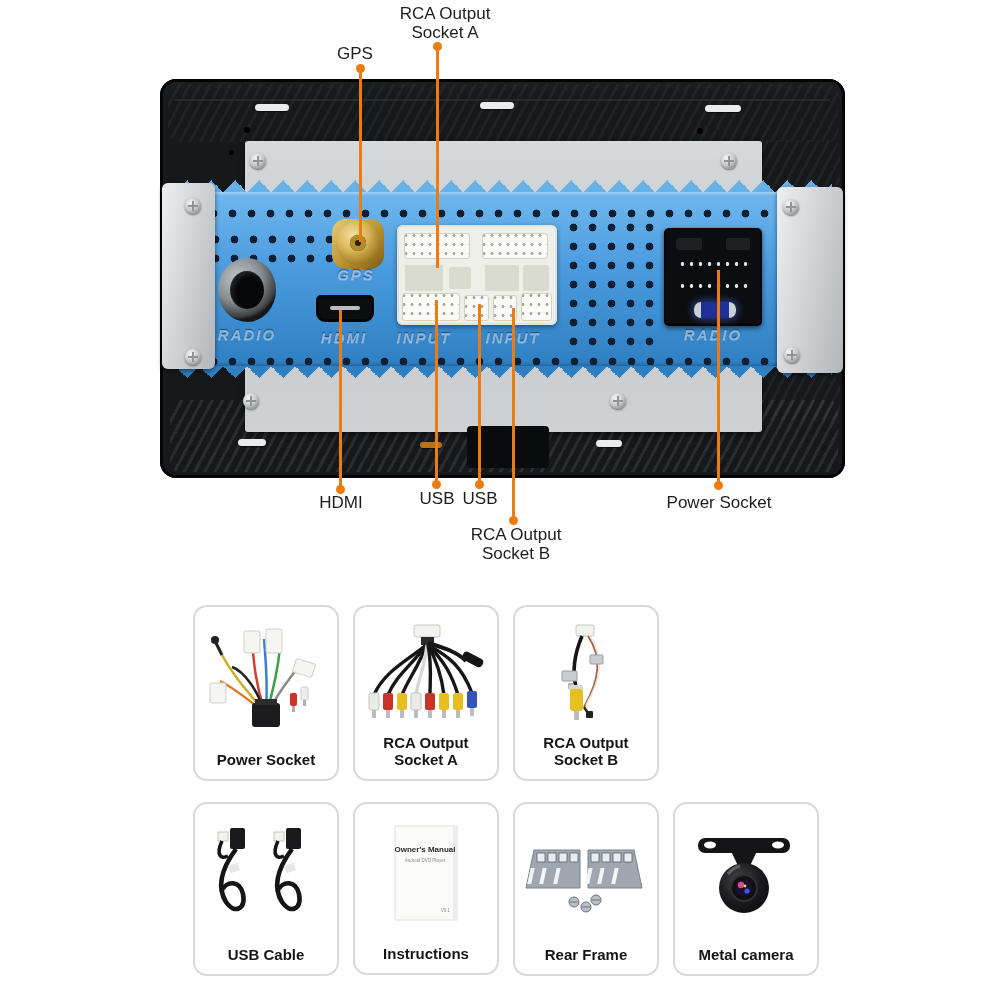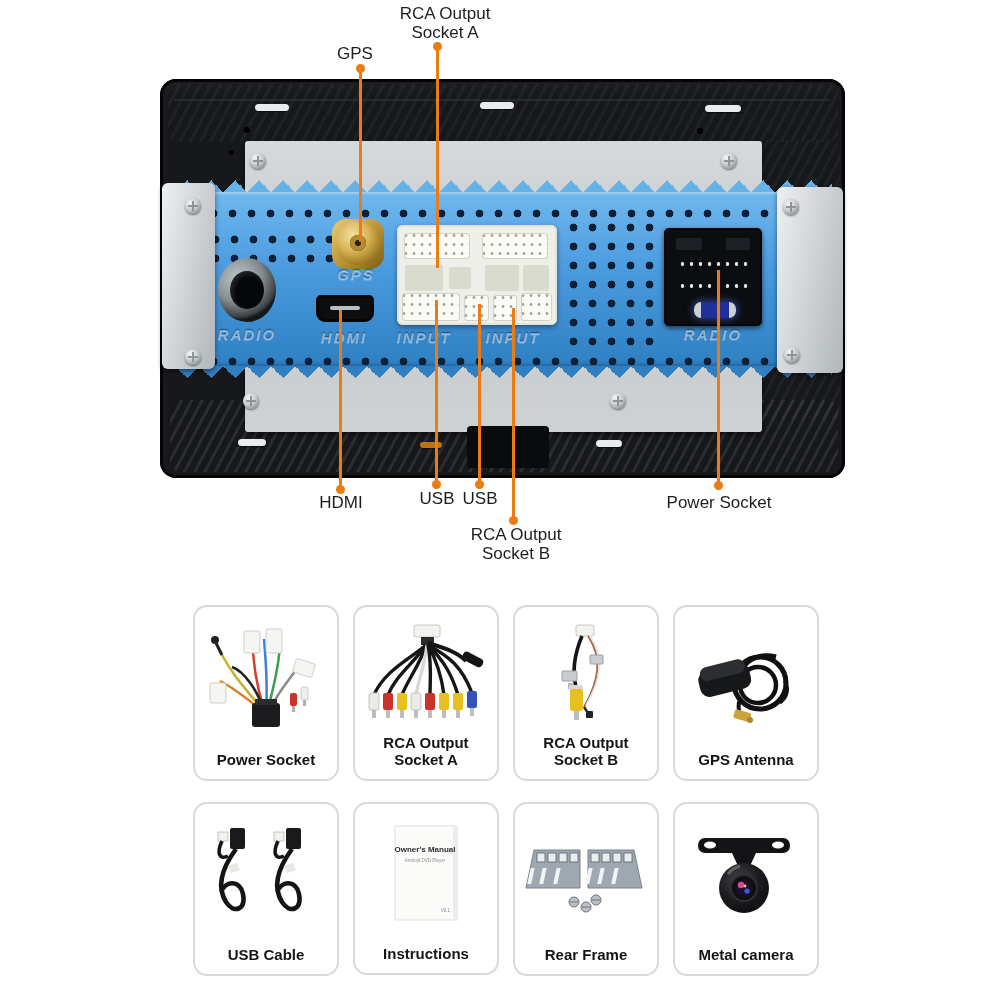--- a/index.html
+++ b/index.html
@@ -329,38 +329,20 @@
         <path d="M62 84 L66 90" stroke="#222" stroke-width="2.4"></path>
         <rect x="64" y="88" width="7" height="7" rx="1" fill="#222"></rect>
       </svg>
     </div>
     <div class="card-label">
       <div>RCA Output</div>
       <div>Socket B</div>
     </div>
   </div>
 
-  <div class="card" style="left:673px; top:605px; height:176px;">
-    <div class="pic">
-      <svg width="128" height="116" viewBox="0 0 128 116">
-        <circle cx="78" cy="58" r="26" fill="none" stroke="#101012" stroke-width="5"></circle>
-        <circle cx="76" cy="60" r="18" fill="none" stroke="#101012" stroke-width="4.5"></circle>
-        <path d="M60 44 C 66 34 78 28 94 32" stroke="#101012" stroke-width="5" fill="none"></path>
-        <path d="M102 56 C 108 62 106 72 98 78" stroke="#101012" stroke-width="3" fill="none"></path>
-        <g transform="rotate(-14 42 52)">
-          <rect x="16" y="42" width="52" height="26" rx="9" fill="#17181a"></rect>
-          <rect x="19" y="38" width="46" height="14" rx="7" fill="#2c2e31"></rect>
-        </g>
-        <path d="M58 74 C 56 80 56 84 58 88" stroke="#101012" stroke-width="4" fill="none"></path>
-        <rect x="52" y="86" width="17" height="9" rx="2" fill="#c9a43a" transform="rotate(16 60 90)"></rect>
-        <circle cx="68" cy="95" r="3" fill="#a8842c"></circle>
-      </svg>
-    </div>
-    <div class="card-label">GPS Antenna</div>
-  </div>
 
   <div class="card" style="left:193px; top:802px; height:174px;">
     <div class="pic">
       <svg width="128" height="114" viewBox="0 0 128 114">
         <g>
           <rect x="16" y="10" width="10" height="9" fill="#f2f2ef" stroke="#c8c8c2"></rect>
           <rect x="28" y="6" width="15" height="21" rx="2" fill="#1a1a1c"></rect>
           <path d="M20 19 C 14 32 18 38 26 34" stroke="#151517" stroke-width="3.6" fill="none"></path>
           <path d="M34 27 C 20 46 14 64 24 80 C 32 92 44 88 41 72 C 38 58 24 58 19 70" stroke="#151517" stroke-width="4.6" fill="none"></path>
           <rect x="27" y="42" width="10" height="8" fill="#e8e8e4" transform="rotate(-18 32 46)"></rect>

